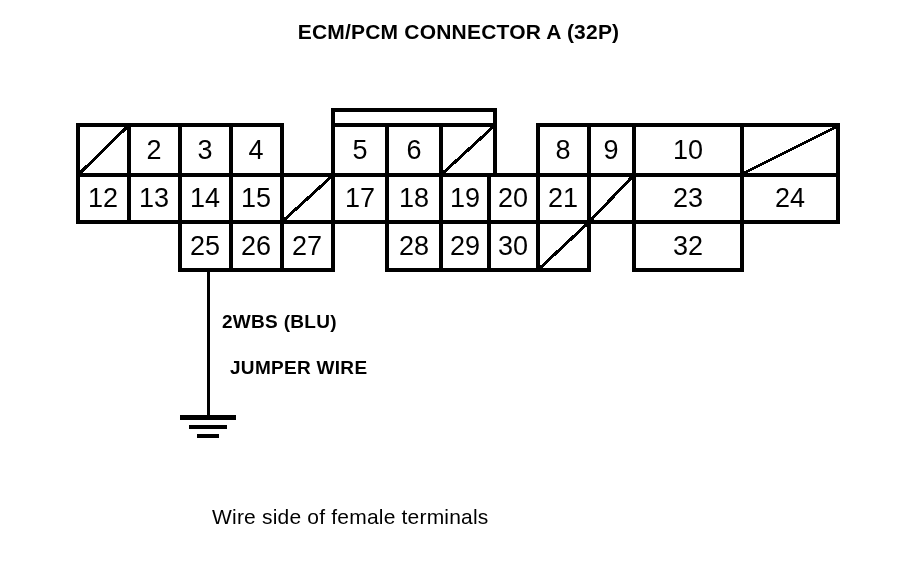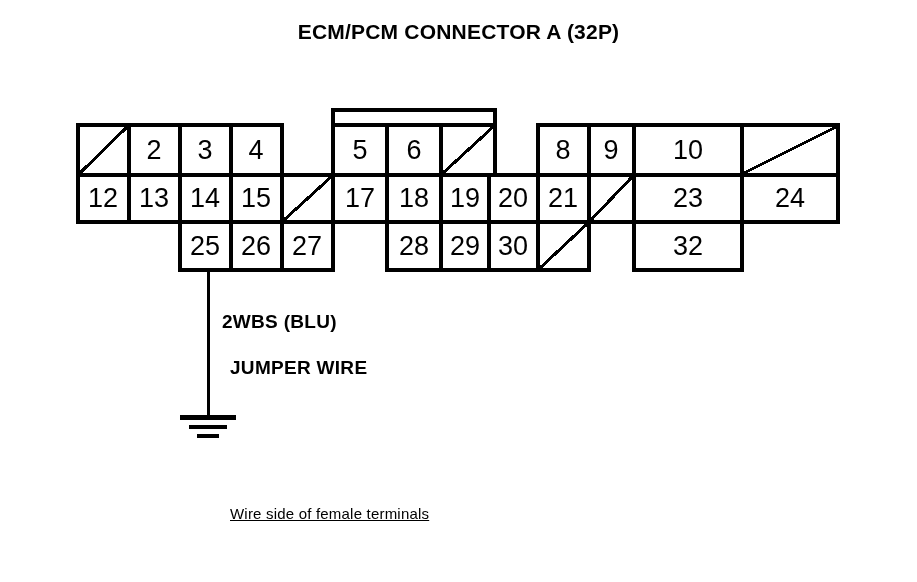--- a/index.html
+++ b/index.html
@@ -57,27 +57,26 @@
     font-weight: bold;
     letter-spacing: 0.3px;
     white-space: nowrap;
   }
   #wire-label-color { left: 222px; top: 311px; }
   #wire-label-type  { left: 230px; top: 357px; }
 
   
   #footer-caption {
     position: absolute;
-    left: 230px;
+    left: 212px;
     top: 505px;
-    font-size: 15px;
+    font-size: 21px;
     font-weight: normal;
     letter-spacing: 0.2px;
     white-space: nowrap;
-    text-decoration: underline;
   }
 </style>
 </head>
 <body>
 
 <div id="diagram-title">ECM/PCM CONNECTOR A (32P)</div>
 
 <div id="connector-canvas">
   <svg width="917" height="582" viewBox="0 0 917 582" xmlns="http://www.w3.org/2000/svg">
 

